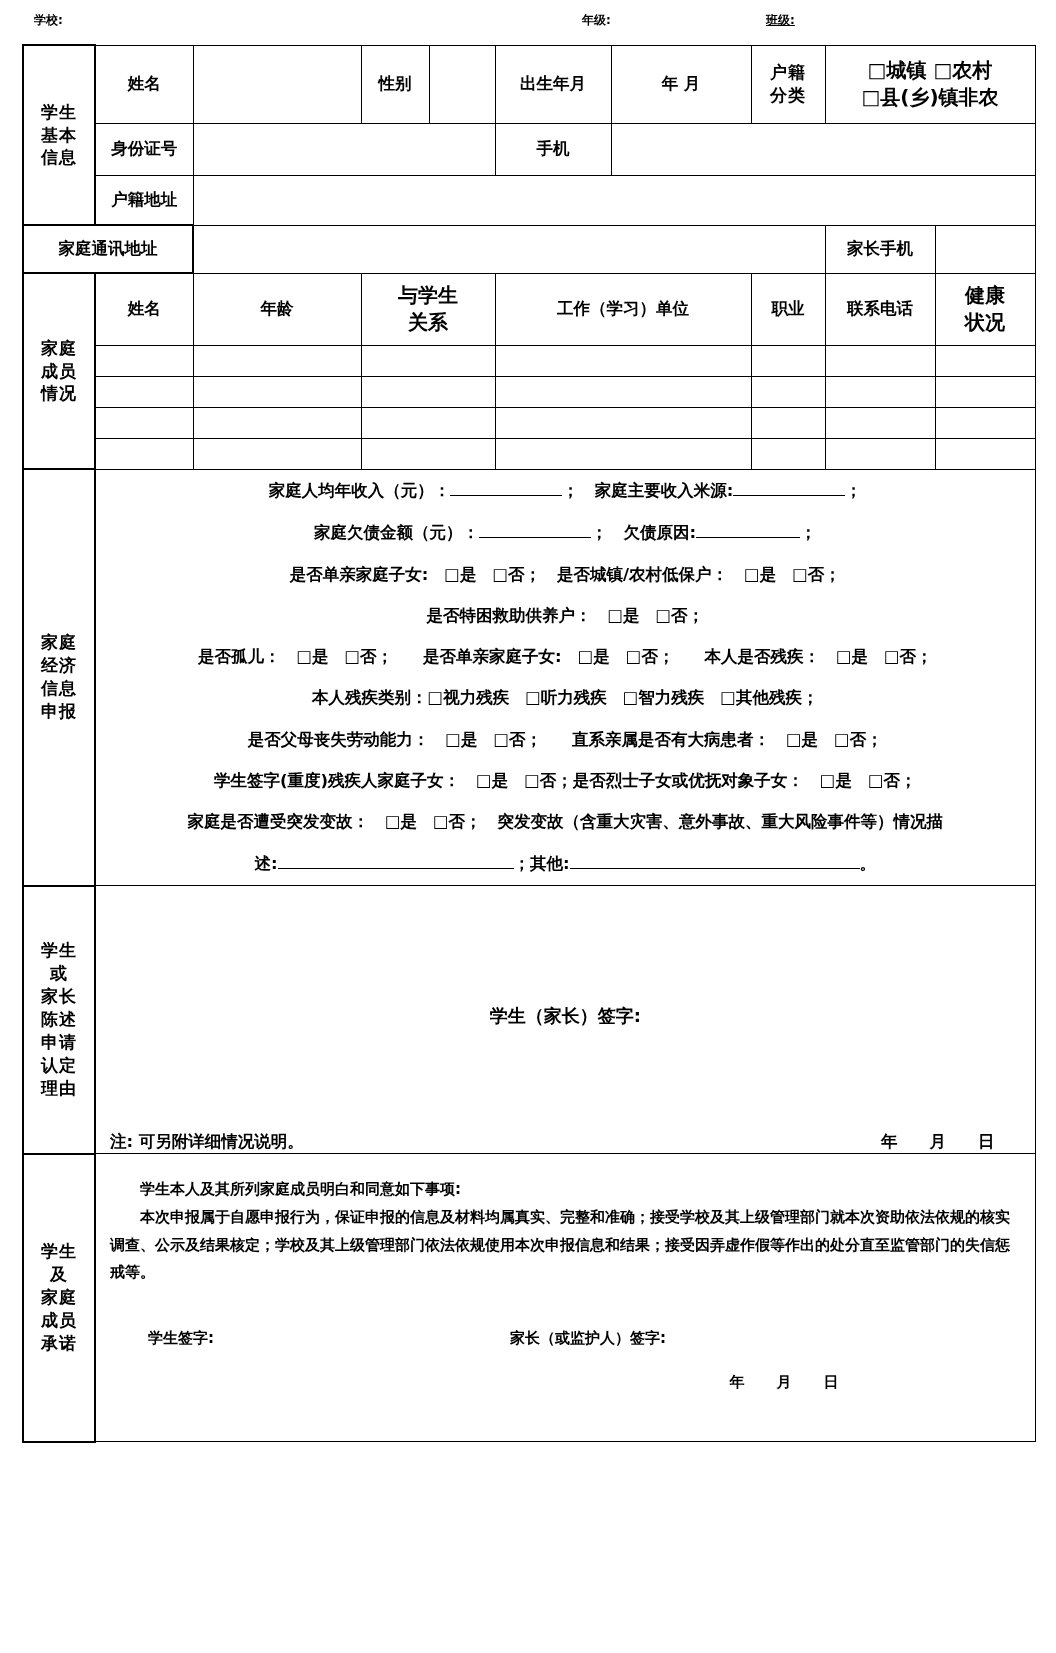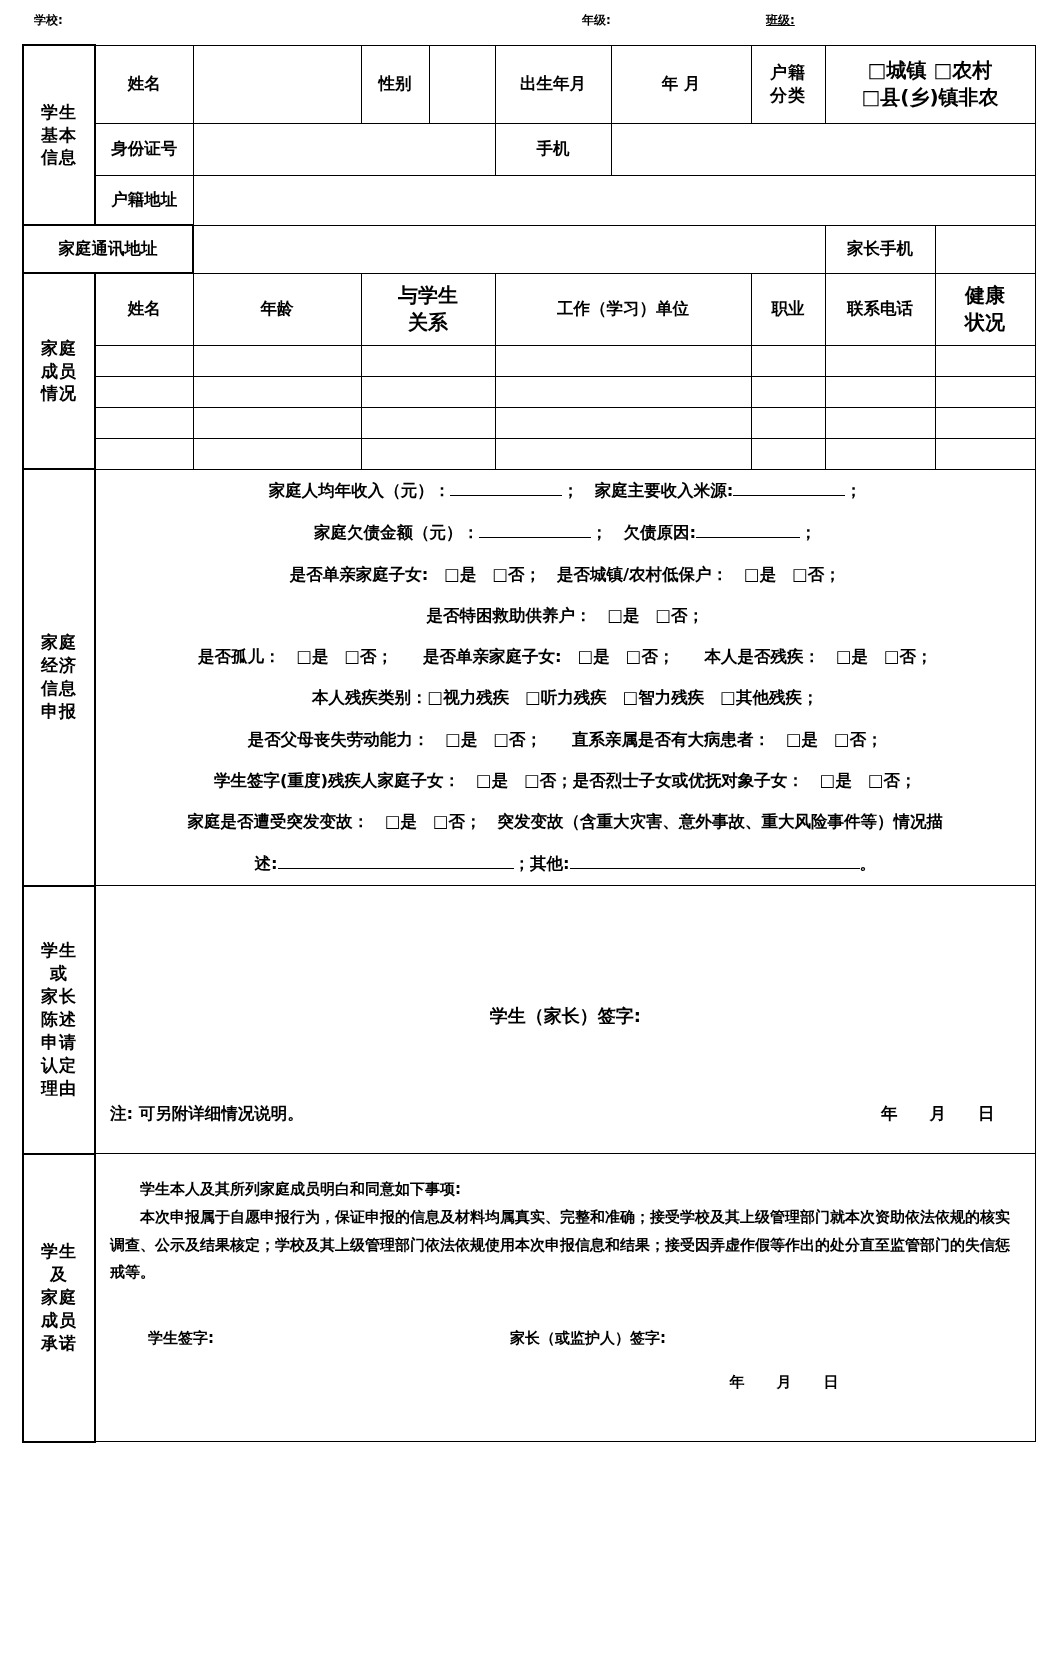--- a/index.html
+++ b/index.html
@@ -109,21 +109,21 @@
     text-align: left;
   }
   .sig-center {
     text-align: center;
     font-size: 18px;
     font-weight: bold;
     padding-top: 118px;
   }
   .note-row {
     position: absolute;
-    left: 0; right: 0; bottom: 28px;
+    left: 0; right: 0; bottom: 0;
     font-size: 16.5px;
     font-weight: bold;
     padding: 0 20px 0 14px;
   }
   .note-row .note { float: left; }
   .note-row .ymd { float: right; letter-spacing: 2px; }
   .ymd span { display: inline-block; }
   .ymd .m { margin-left: 30px; }
   .ymd .d { margin-left: 30px; margin-right: 18px; }
 

